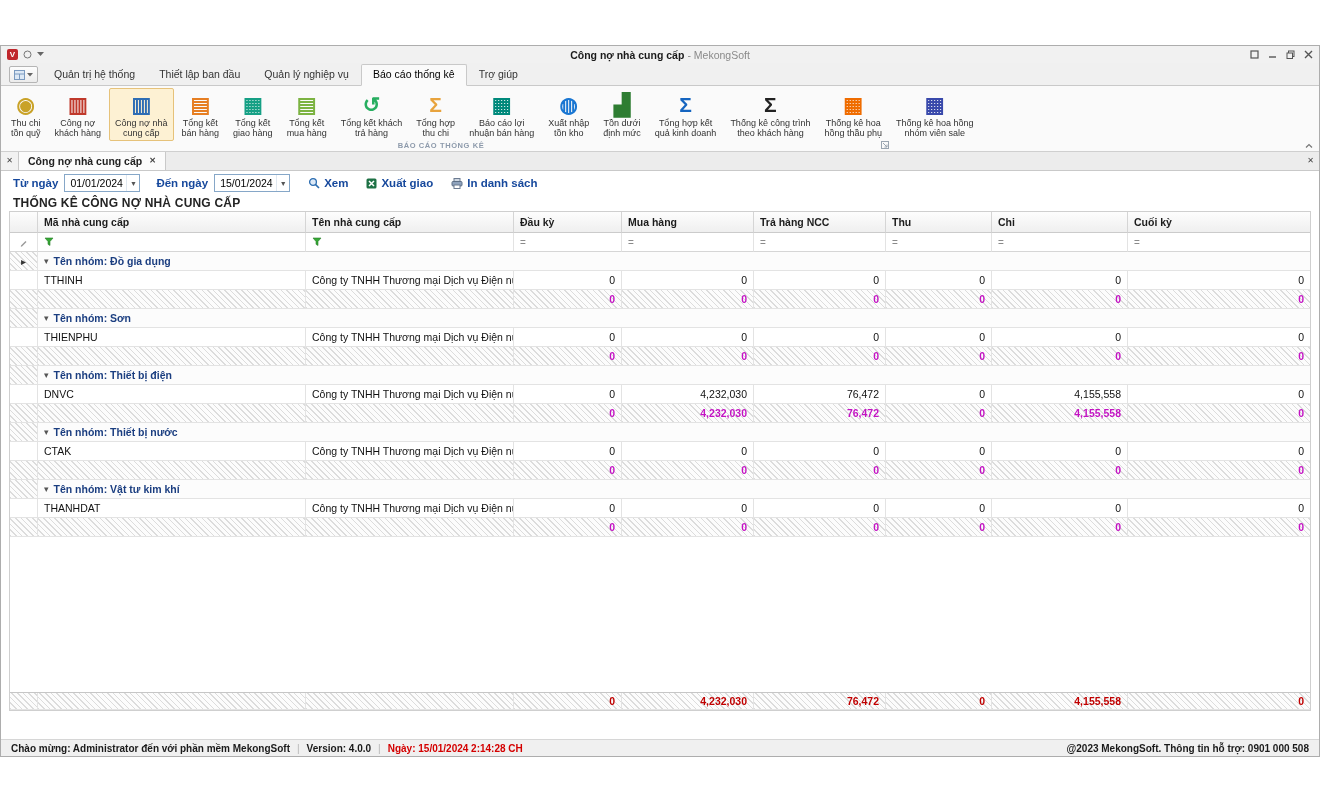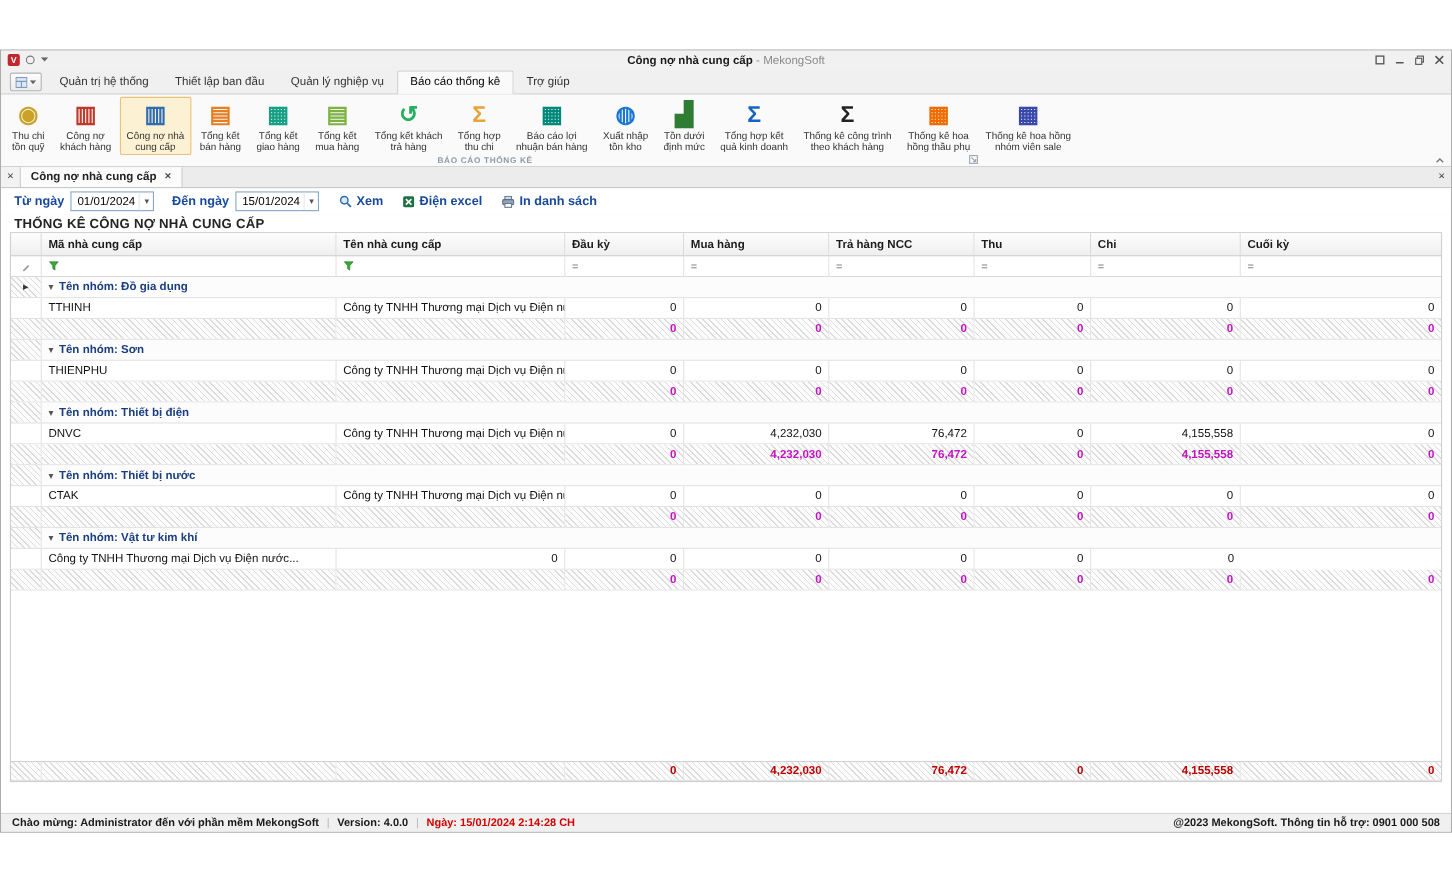--- a/index.html
+++ b/index.html
@@ -287,21 +287,21 @@
           <circle cx="5" cy="5" r="3.4" fill="#dce9f7" stroke="#2b6cb0" stroke-width="1.3"></circle>
           <line x1="7.6" y1="7.6" x2="11" y2="11" stroke="#2b6cb0" stroke-width="1.6"></line>
         </svg>
       <span>Xem</span>
     </div>
     <div class="link">
       <svg width="11" height="11">
           <rect x="0.5" y="0.5" width="10" height="10" rx="1.5" fill="#1e7145"></rect>
           <path d="M3,3 L8,8 M8,3 L3,8" stroke="#fff" stroke-width="1.5"></path>
         </svg>
-      <span>Điện excel</span>
+      <span>Xuất giao</span>
     </div>
     <div class="link">
       <svg width="12" height="11">
           <rect x="3" y="0.5" width="6" height="3" fill="#cfd8e3" stroke="#6b7a90"></rect>
           <rect x="1" y="3.5" width="10" height="4.5" rx="1" fill="#8fa3bd" stroke="#5d6f86"></rect>
           <rect x="3" y="7" width="6" height="3.5" fill="#fff" stroke="#6b7a90"></rect>
         </svg>
       <span>In danh sách</span>
     </div>
   </div>
@@ -477,20 +477,21 @@
           </div>
           <div class="grow group-row">
             <div class="cell ind hatch"></div>
             <div class="cell gcell" style="grid-column: 2 / -1;">
               <span class="gtri">▾</span>
               <span class="glabel">Tên nhóm: Vật tư kim khí</span>
             </div>
           </div>
           <div class="grow data-row">
             <div class="cell ind"></div>
+            <div class="cell">THANHDAT</div>
             <div class="cell">Công ty TNHH Thương mại Dịch vụ Điện nước...</div>
             <div class="cell num">0</div>
             <div class="cell num">0</div>
             <div class="cell num">0</div>
             <div class="cell num">0</div>
             <div class="cell num">0</div>
             <div class="cell num">0</div>
           </div>
           <div class="grow total-row">
             <div class="cell ind hatch"></div>

